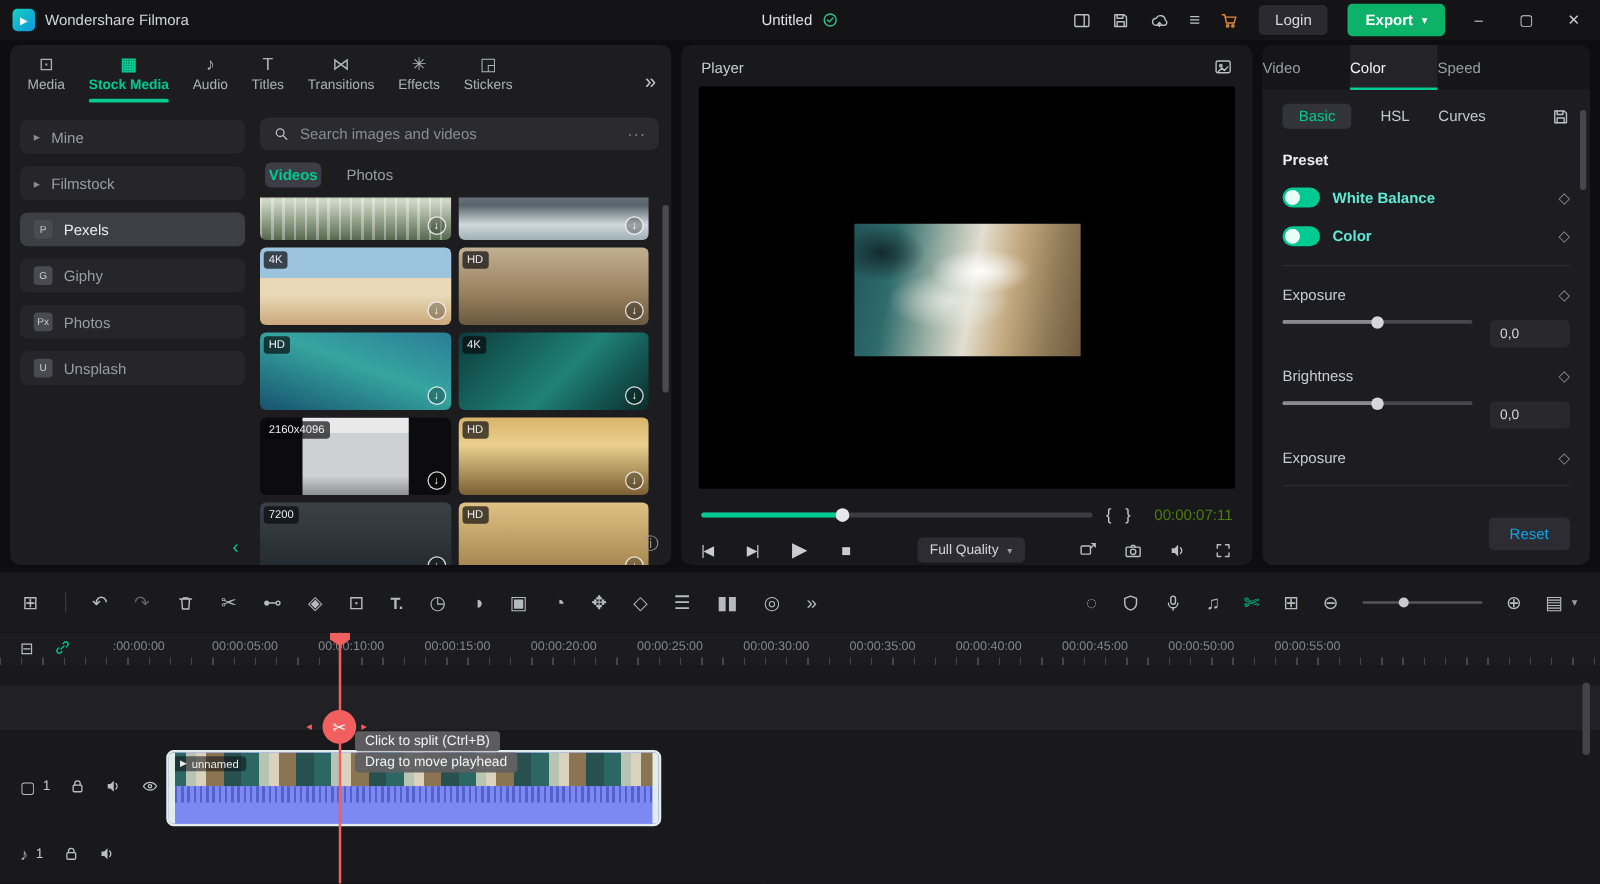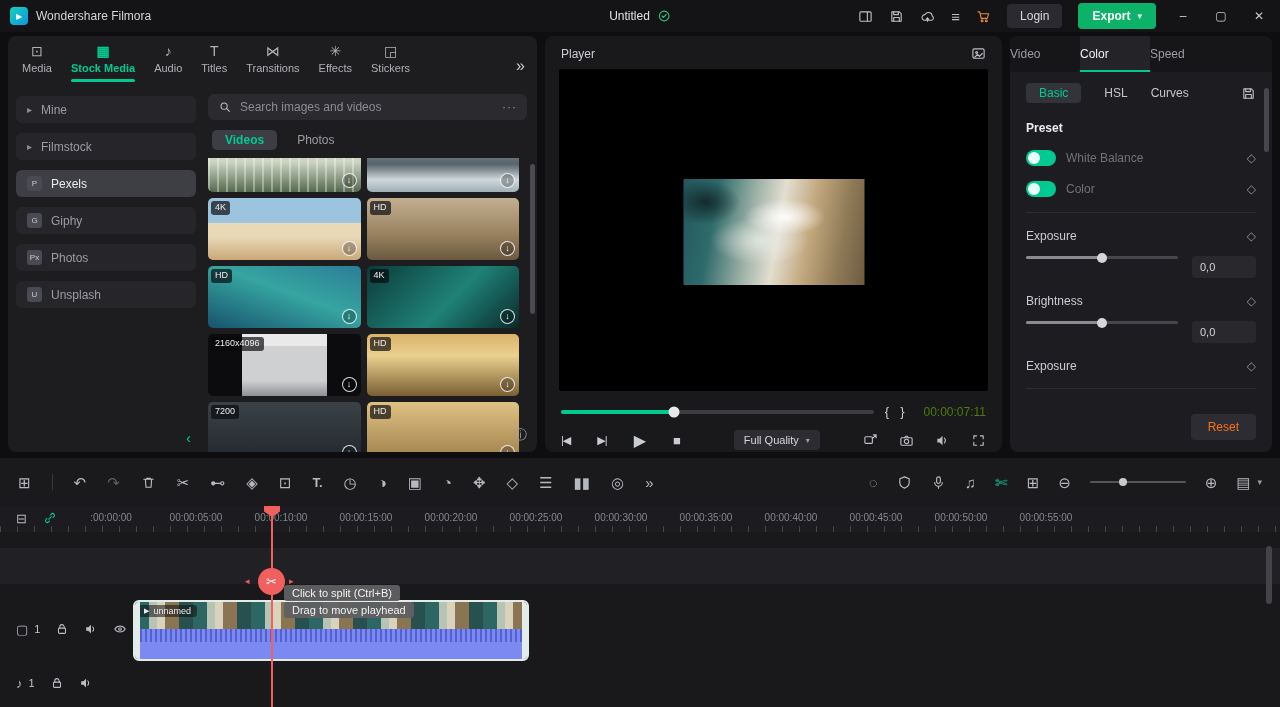--- a/index.html
+++ b/index.html
@@ -45,21 +45,21 @@
 .src{height:27px;border-radius:6px;background:#26262a;display:flex;align-items:center;gap:9px;padding:0 11px;color:#9a9da3;font-size:12px;margin-bottom:10px}
 .src.active{background:#3e3e45;color:#ececee}
 .src .chev{font-size:10px;color:#8a8d92}
 .chip{width:15px;height:15px;border-radius:3px;background:#4a4a52;color:#c9ccd2;font-size:8px;display:flex;align-items:center;justify-content:center;flex:none}
 .collapse{position:absolute;left:178px;bottom:6px;color:#00ca92;font-size:15px}
 .library{flex:1;display:flex;flex-direction:column;padding:6px 10px 0 4px;position:relative;min-width:0}
 .search{height:26px;background:#2a2a2f;border-radius:6px;display:flex;align-items:center;padding:0 10px;gap:8px}
 .search .ph{color:#8a8d93;font-size:12px}
 .search .dots{margin-left:auto;color:#9a9da3;letter-spacing:1px}
 .filters{display:flex;gap:12px;align-items:center;margin:10px 0 8px 4px}
-.fpill{background:#3d3d45;color:#00ca92;border-radius:5px;padding:3px 13px;font-size:12px;font-weight:bold}
+.fpill{background:#3d3d45;color:#00ca92;border-radius:5px;padding:3px 3px;font-size:12px;font-weight:bold}
 .fplain{color:#9a9da3;font-size:12px;padding:3px 8px}
 .grid{flex:1;display:flex;gap:6px;overflow:hidden;margin-right:8px}
 .gcol{flex:1;display:flex;flex-direction:column;gap:6px;margin-top:-28px;min-width:0}
 .thumb{height:62px;border-radius:5px;position:relative;overflow:hidden;flex:none}
 .badge{position:absolute;top:3px;left:3px;background:rgba(8,8,10,.68);color:#ececee;font-size:9px;padding:1px 4px;border-radius:3px;line-height:1.3}
 .dl{position:absolute;right:4px;bottom:4px;width:15px;height:15px;border:1px solid rgba(255,255,255,.85);border-radius:50%;color:#fff;font-size:9px;display:flex;align-items:center;justify-content:center;background:rgba(0,0,0,.25);line-height:1}
 .t1{background:repeating-linear-gradient(90deg,rgba(255,255,255,.35) 0 2px,rgba(255,255,255,0) 2px 9px),linear-gradient(180deg,#6f8a63,#cfd8c6 50%,#55694e)}
 .t2{background:linear-gradient(180deg,#aab4b8,#57646b 55%,#cfd8dc 80%,#9fb0b6)}
 .t3{background:linear-gradient(180deg,#9cc4de 0 40%,#e9d9b6 40% 62%,#caa87a)}
 .t4{background:linear-gradient(180deg,#c3b092,#97805d 60%,#6b5940)}
@@ -100,32 +100,32 @@
 
 .ptabs{display:flex;background:#161619;border-radius:8px 8px 0 0;overflow:hidden}
 .ptab{width:70px;text-align:left;padding:11px 0 9px;color:#9a9da3;font-size:12px;border-bottom:2px solid transparent}
 .ptab.active{background:#232328;color:#f2f2f4;border-bottom-color:#00ca92}
 .subtabs{display:flex;align-items:center;gap:23px;padding:11px 16px 6px}
 .spill{background:#33333a;color:#00ca92;border-radius:4px;padding:3px 13px;font-size:12px}
 .ssub{color:#c3c6cb;font-size:12px}
 .subtabs svg{margin-left:auto}
 .seclabel{padding:12px 16px 0;font-size:12px;font-weight:bold;color:#ececee}
 .trow{display:flex;align-items:center;gap:10px;padding:15px 16px 0}
-.trow .lbl{font-weight:normal;color:#737373;font-size:12px}
+.trow .lbl{font-weight:bold;color:#5eead4;font-size:12px}
 .switch{width:30px;height:16px;border-radius:9px;background:#00ca92;position:relative;flex:none}
 .switch::after{content:"";position:absolute;left:2px;top:2px;width:12px;height:12px;border-radius:50%;background:#eafff7}
 .dia{margin-left:auto;color:#8a8d93;font-size:12px}
 .pdivider{height:1px;background:#2c2c31;margin:15px 16px 0}
 .slabel{display:flex;padding:16px 16px 0;color:#c9ccd2;font-size:12px}
 .srow{display:flex;align-items:flex-start;gap:14px;padding:13px 16px 0}
 .ptrack{flex:1;height:3px;background:#46464c;border-radius:2px;position:relative}
 .ptrack::before{content:"";position:absolute;left:0;width:50%;height:100%;background:#8a8a90;border-radius:2px}
 .phand{position:absolute;left:50%;top:50%;transform:translate(-50%,-50%);width:10px;height:10px;background:#d6d6da;border-radius:50%}
 .val{width:64px;height:22px;background:#28282d;border-radius:4px;color:#d6d6da;font-size:11px;display:flex;align-items:center;padding:0 8px;flex:none}
-.reset{position:absolute;right:16px;bottom:12px;background:#2c2c32;border:none;color:#f97316;font-size:12px;padding:6px 17px;border-radius:4px}
+.reset{position:absolute;right:16px;bottom:12px;background:#2c2c32;border:none;color:#0ea5e9;font-size:12px;padding:6px 17px;border-radius:4px}
 .pscroll{position:absolute;right:3px;top:52px;width:5px;height:64px;background:#46464c;border-radius:3px}
 
 
 .toolbar{position:absolute;left:0;top:458px;width:1280px;height:48px;background:#1a1a1d;display:flex;align-items:center;padding:0 18px;gap:21px}
 .ticon{color:#b6b9bf;font-size:15px;line-height:1;white-space:nowrap}
 .ticon.dim{color:#5f6166}
 .ticon.accent{color:#00ca92}
 .ticon.txt{font-size:13px;font-weight:bold}
 .tdiv{width:1px;height:16px;background:#38383d}
 .tright{margin-left:auto;display:flex;align-items:center;gap:19px}

